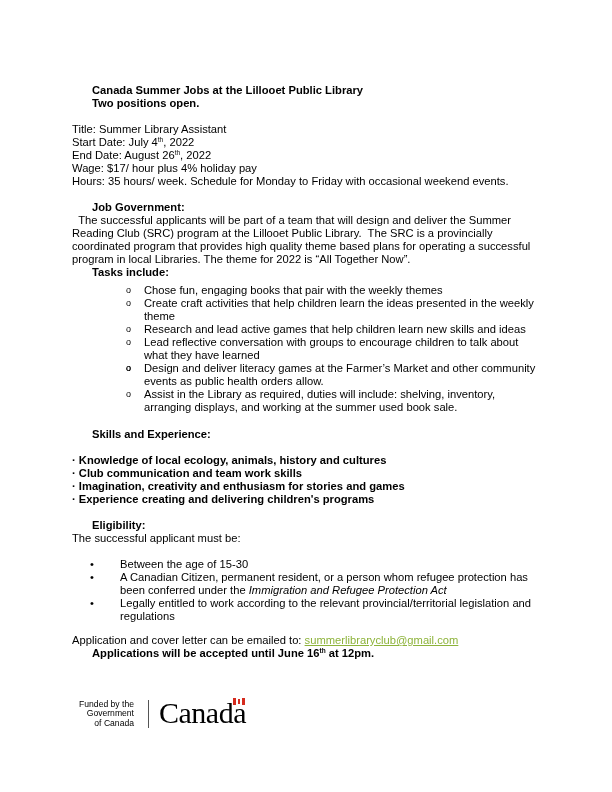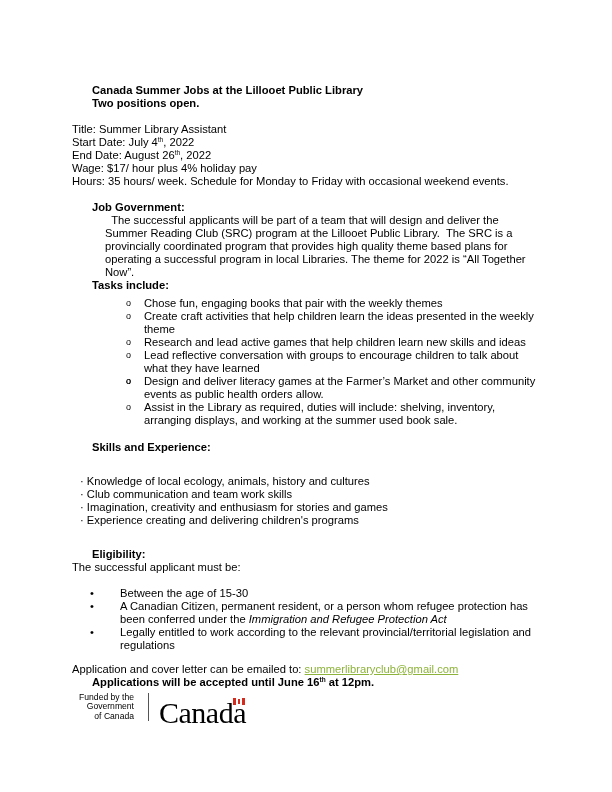--- a/index.html
+++ b/index.html
@@ -6,27 +6,27 @@
     body { width: 612px; height: 792px; position: relative; overflow: hidden;
       font-family: "Liberation Sans", sans-serif; font-size: 11.2px; color: #000; line-height: 13px; }
     .page { position: absolute; left: 72px; top: 84px; width: 470px; }
     .bold { font-weight: bold; margin-left: 20px; }
     .line { white-space: nowrap; }
     .gap { height: 13px; }
     sup { font-size: 6.5px; line-height: 0; vertical-align: 4px; }
     .task-list { list-style: none; margin: 0; padding: 0 0 0 54px; }
     .task-list li { position: relative; padding-left: 18px; margin: 0; }
     .task-list li .mk { position: absolute; left: 0; top: 0; font-size: 9px; }
-    .skill-list { list-style: none; margin: 8px; padding: 0; }
+    .skill-list { list-style: none; margin: 0; padding: 0; font-weight: bold; }
     .skill-list li { margin: 0; }
     .elig-list { list-style: none; margin: 0; padding: 0 0 0 18px; }
     .elig-list li { position: relative; padding-left: 30px; margin: 0; }
     .elig-list li .mk { position: absolute; left: 0; top: 0; }
     .email { color: #8db33a; text-decoration: underline; }
-    .funder { position: absolute; left: 72px; top: 686px; display: flex; align-items: center; }
+    .funder { position: absolute; left: 72px; top: 686px; display: flex; align-items: flex-end; }
     .funder-text { font-size: 8.6px; line-height: 9.5px; text-align: right; width: 62px; }
     .divider { width: 1px; height: 28px; background: #555; margin: 0 10px 0 14px; }
     .wordmark { font-family: "Liberation Serif", serif; font-size: 30px; line-height: 30px; position: relative; letter-spacing: -0.5px; margin-top: 12px; }
     .flag { position: absolute; right: 1px; top: 0px; width: 12px; height: 7px; display: flex; }
     .flag .r { width: 3px; background: #d52b1e; }
     .flag .w { flex: 1; background: #fff; position: relative; }
     .flag .w::after { content: ""; position: absolute; left: 2px; top: 1px; width: 2px; height: 5px; background: #d52b1e; }
   </style>
 </head>
 <body>
@@ -37,21 +37,21 @@
   <div class="gap"></div>
 
   <div class="line">Title: Summer Library Assistant</div>
   <div class="line"><span>Start Date: July 4</span><sup>th</sup><span>, 2022</span></div>
   <div class="line"><span>End Date: August 26</span><sup>th</sup><span>, 2022</span></div>
   <div class="line">Wage: $17/ hour plus 4% holiday pay</div>
   <div class="line">Hours: 35 hours/ week. Schedule for Monday to Friday with occasional weekend events.</div>
   <div class="gap"></div>
 
   <div class="bold">Job Government:</div>
-  <div style="white-space: pre-wrap; margin-left: 33px;">  The successful applicants will be part of a team that will design and deliver the Summer Reading Club (SRC) program at the Lillooet Public Library.  The SRC is a provincially coordinated program that provides high quality theme based plans for operating a successful program in local Libraries. The theme for 2022 is “All Together Now”.</div>
+  <div style="white-space: pre-wrap;">  The successful applicants will be part of a team that will design and deliver the Summer Reading Club (SRC) program at the Lillooet Public Library.  The SRC is a provincially coordinated program that provides high quality theme based plans for operating a successful program in local Libraries. The theme for 2022 is “All Together Now”.</div>
   <div class="bold">Tasks include:</div>
   <div style="height:5px"></div>
   <ul class="task-list">
     <li><span class="mk">o</span><span>Chose fun, engaging books that pair with the weekly themes</span></li>
     <li><span class="mk">o</span><span>Create craft activities that help children learn the ideas presented in the weekly theme</span></li>
     <li><span class="mk">o</span><span>Research and lead active games that help children learn new skills and ideas</span></li>
     <li><span class="mk">o</span><span>Lead reflective conversation with groups to encourage children to talk about what they have learned</span></li>
     <li><span class="mk">o</span></li>
     <li><span class="mk">o</span><span>Design and deliver literacy games at the Farmer’s Market and other community events as public health orders allow.</span></li>
     <li><span class="mk">o</span><span>Assist in the Library as required, duties will include: shelving, inventory, arranging displays, and working at the summer used book sale.</span></li>

